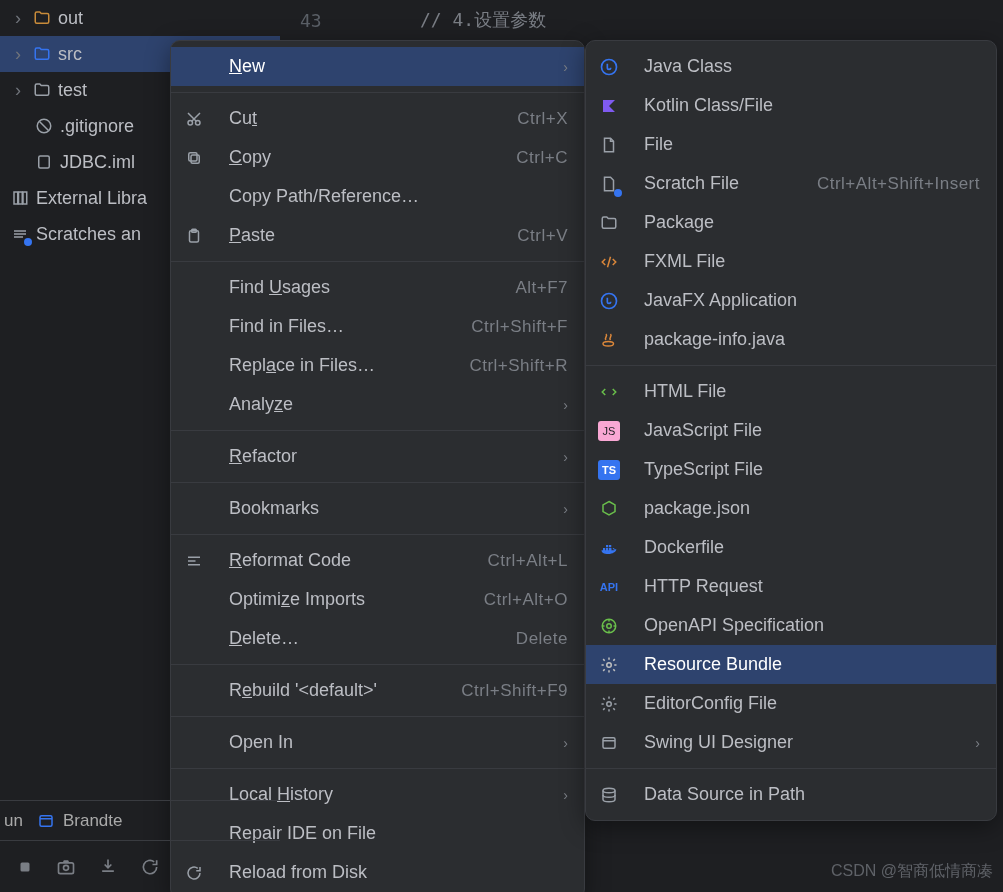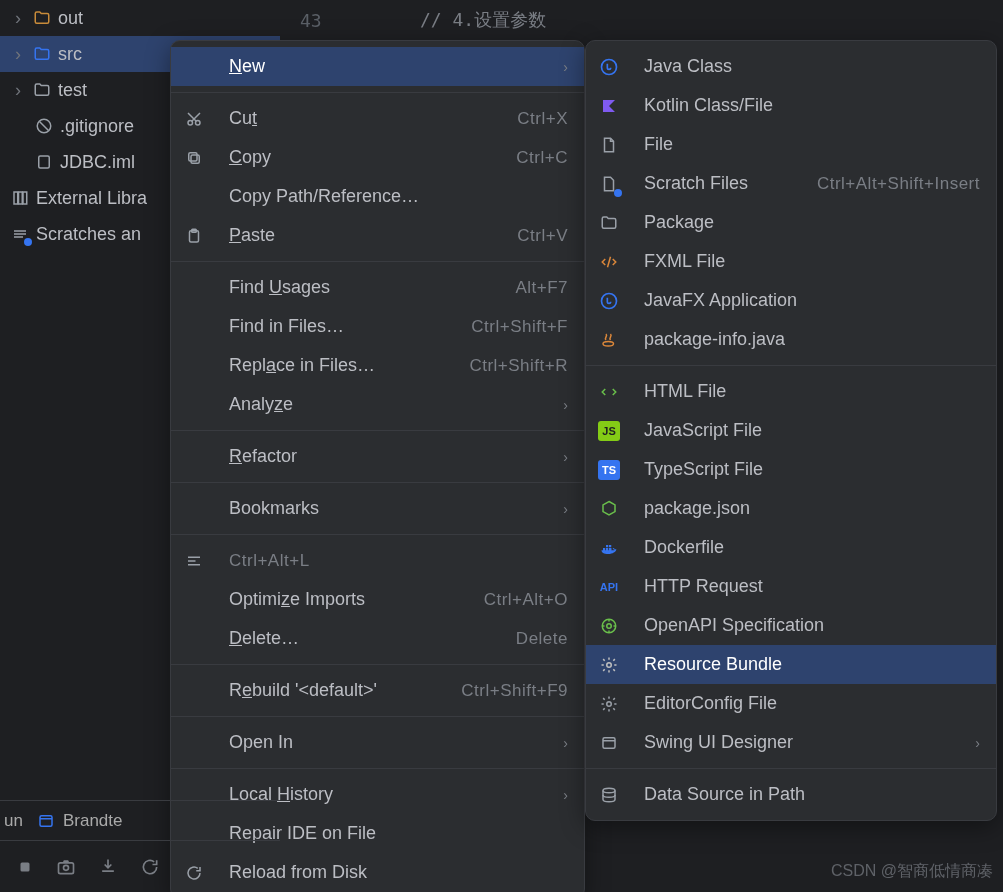--- a/index.html
+++ b/index.html
@@ -238,20 +238,21 @@
     <span class="mi-label">Bookmarks</span>
     <span class="arrow">›</span>
   </div>
   <div class="menu-sep"></div>
   <div class="menu-item">
     <span class="mi-icon file-gray">
       <svg width="18" height="18" viewBox="0 0 24 24" fill="none" stroke="currentColor" stroke-width="2">
           <path d="M4 7h16M4 12h10M4 17h16"></path>
         </svg>
     </span>
+    <span class="mi-label"><span class="underline">R</span>eformat Code</span>
     <span class="shortcut">Ctrl+Alt+L</span>
   </div>
   <div class="menu-item">
     <span class="mi-icon"></span>
     <span class="mi-label">Optimi<span class="underline">z</span>e Imports</span>
     <span class="shortcut">Ctrl+Alt+O</span>
   </div>
   <div class="menu-item">
     <span class="mi-icon"></span>
     <span class="mi-label"><span class="underline">D</span>elete…</span>
@@ -317,21 +318,21 @@
     </span>
     <span class="mi-label">File</span>
   </div>
   <div class="menu-item">
     <span class="mi-icon file-gray" style="position:relative">
       <svg width="18" height="18" viewBox="0 0 24 24" fill="none" stroke="currentColor" stroke-width="2">
           <path d="M6 3h8l4 4v14H6z"></path>
         </svg>
       <span style="position:absolute;right:-2px;bottom:-2px;width:8px;height:8px;background:#3574f0;border-radius:50%"></span>
     </span>
-    <span class="mi-label">Scratch Files</span>
+    <span class="mi-label">Scratch File</span>
     <span class="shortcut">Ctrl+Alt+Shift+Insert</span>
   </div>
   <div class="menu-item">
     <span class="mi-icon file-gray">
       <svg width="18" height="18" viewBox="0 0 24 24" fill="none" stroke="currentColor" stroke-width="2">
           <path d="M3 6a2 2 0 0 1 2-2h4l2 2h8a2 2 0 0 1 2 2v9a2 2 0 0 1-2 2H5a2 2 0 0 1-2-2z"></path>
         </svg>
     </span>
     <span class="mi-label">Package</span>
   </div>
@@ -364,21 +365,21 @@
   <div class="menu-sep"></div>
   <div class="menu-item">
     <span class="mi-icon" style="color:#6abf4b">
       <svg width="18" height="18" viewBox="0 0 24 24" fill="none" stroke="currentColor" stroke-width="2">
           <path d="M7 8l-4 4 4 4M17 8l4 4-4 4"></path>
         </svg>
     </span>
     <span class="mi-label">HTML File</span>
   </div>
   <div class="menu-item">
-    <span class="mi-icon" style="background:#84cc16;color:#1e1f22;font-size:11px;font-weight:bold;border-radius:3px;width:20px;height:20px">JS</span>
+    <span class="mi-icon" style="background:#f9a8d4;color:#1e1f22;font-size:11px;font-weight:normal;border-radius:3px;width:20px;height:20px">JS</span>
     <span class="mi-label">JavaScript File</span>
   </div>
   <div class="menu-item">
     <span class="mi-icon" style="background:#3574f0;color:#fff;font-size:11px;font-weight:bold;border-radius:3px;width:20px;height:20px">TS</span>
     <span class="mi-label">TypeScript File</span>
   </div>
   <div class="menu-item">
     <span class="mi-icon" style="color:#6abf4b">
       <svg width="18" height="18" viewBox="0 0 24 24" fill="none" stroke="currentColor" stroke-width="2">
           <path d="M12 2l8 4.5v9L12 20l-8-4.5v-9z"></path>

